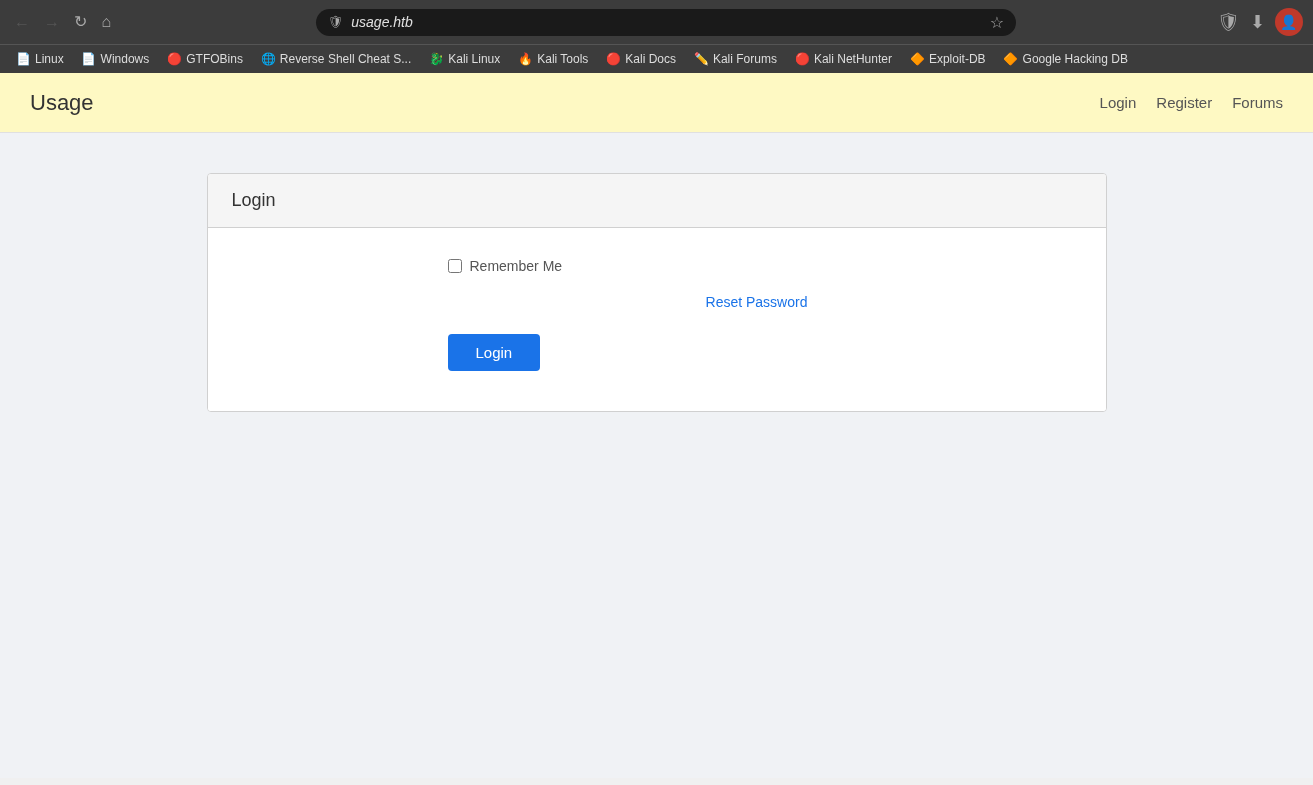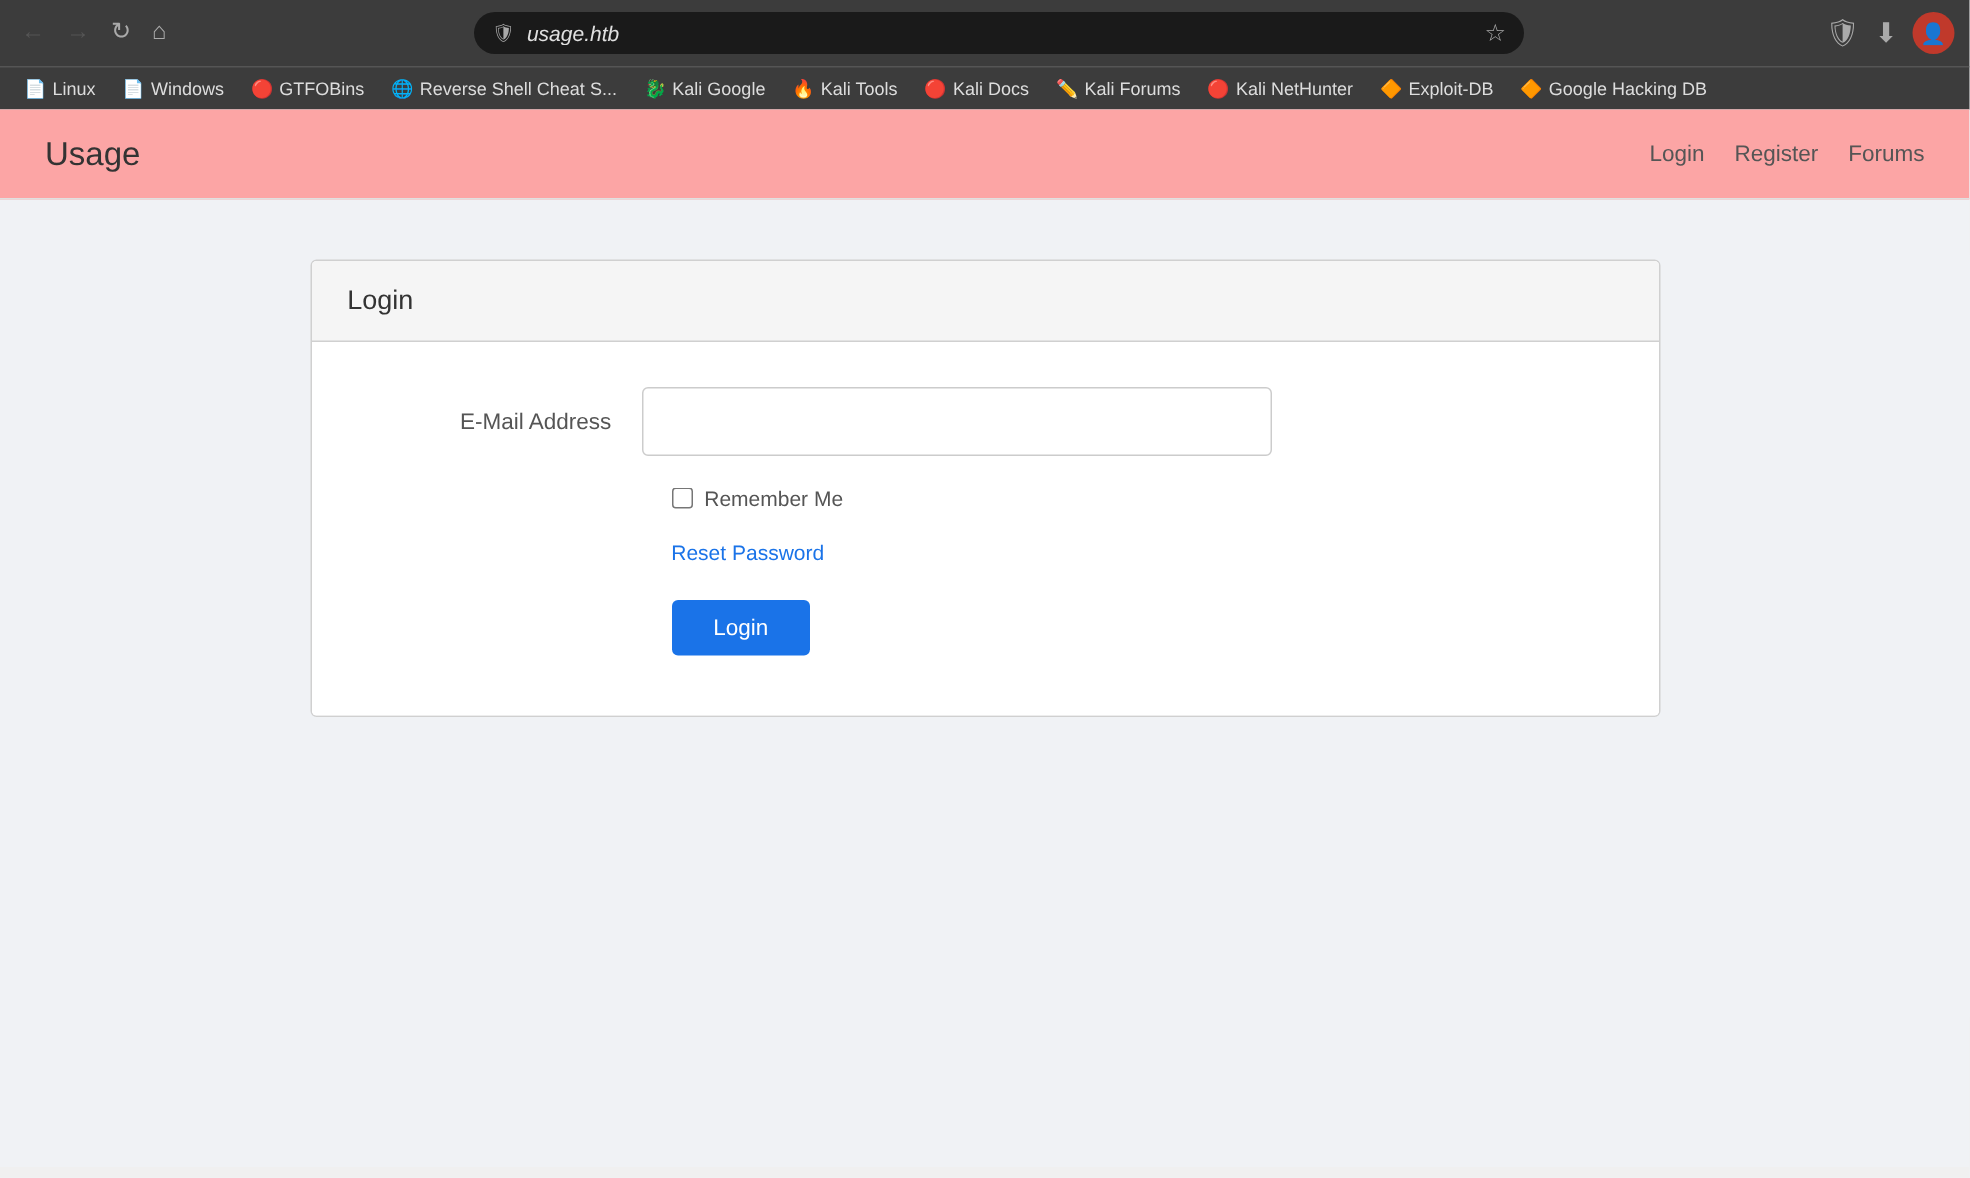--- a/index.html
+++ b/index.html
@@ -122,21 +122,21 @@
     }
 
     
     .page-content {
       background: #f0f2f5;
       min-height: calc(785px - 80px);
     }
 
     
     .top-nav {
-      background: #fca5a5;
+      background: #fef9c3;
       border-bottom: 1px solid #e0e0e0;
       padding: 0 30px;
       height: 60px;
       display: flex;
       align-items: center;
       justify-content: space-between;
     }
 
     .site-title {
       font-size: 22px;
@@ -234,20 +234,21 @@
     }
 
     .reset-password-link {
       display: block;
       margin-left: 200px;
       color: #1a73e8;
       text-decoration: none;
       font-size: 14px;
       margin-bottom: 24px;
       cursor: pointer;
+      text-align: center;
     }
 
     .login-btn-wrap {
       margin-left: 200px;
     }
 
     .login-btn {
       background: #1a73e8;
       color: white;
       border: none;
@@ -296,21 +297,21 @@
     <div class="bookmark-item">
       <span class="bookmark-icon">🔴</span>
       <span>GTFOBins</span>
     </div>
     <div class="bookmark-item">
       <span class="bookmark-icon">🌐</span>
       <span>Reverse Shell Cheat S...</span>
     </div>
     <div class="bookmark-item">
       <span class="bookmark-icon">🐉</span>
-      <span>Kali Google</span>
+      <span>Kali Linux</span>
     </div>
     <div class="bookmark-item">
       <span class="bookmark-icon">🔥</span>
       <span>Kali Tools</span>
     </div>
     <div class="bookmark-item">
       <span class="bookmark-icon">🔴</span>
       <span>Kali Docs</span>
     </div>
     <div class="bookmark-item">
@@ -345,24 +346,20 @@
 
   <div class="login-wrapper">
     <div class="login-card">
 
       <div class="login-card-header">
         <h2>Login</h2>
       </div>
 
       <div class="login-card-body">
 
-        <div class="form-group">
-          <label class="form-label">E-Mail Address</label>
-          <input class="form-input" type="email" placeholder="" style="">
-        </div>
 
 
         <div class="checkbox-group">
           <input type="checkbox" id="remember" style="">
           <label class="checkbox-label" for="remember">Remember Me</label>
         </div>
 
         <a class="reset-password-link">Reset Password</a>
 
         <div class="login-btn-wrap">

